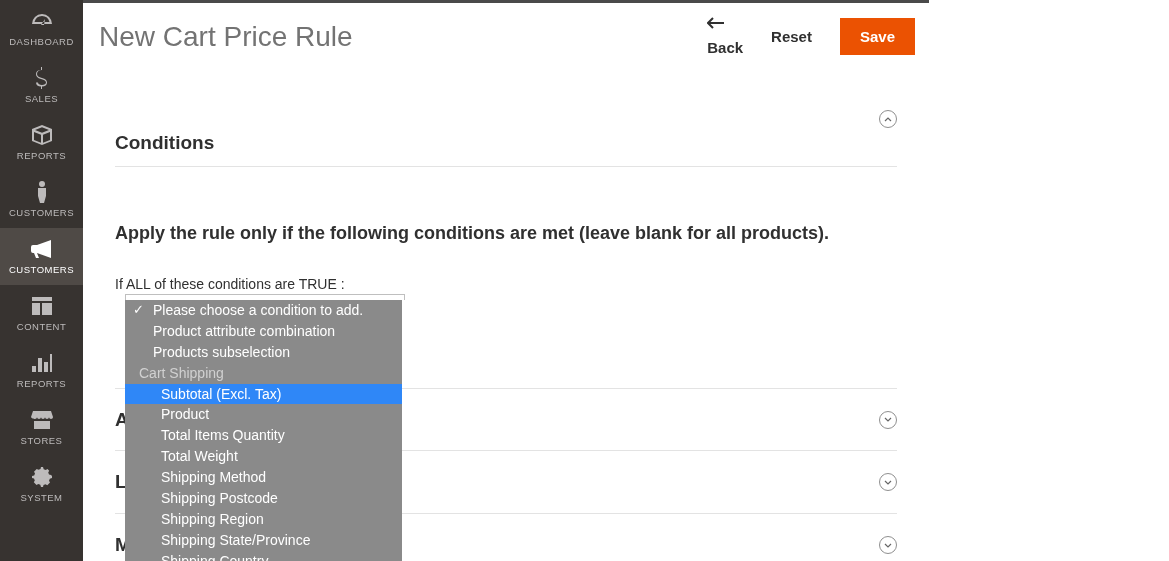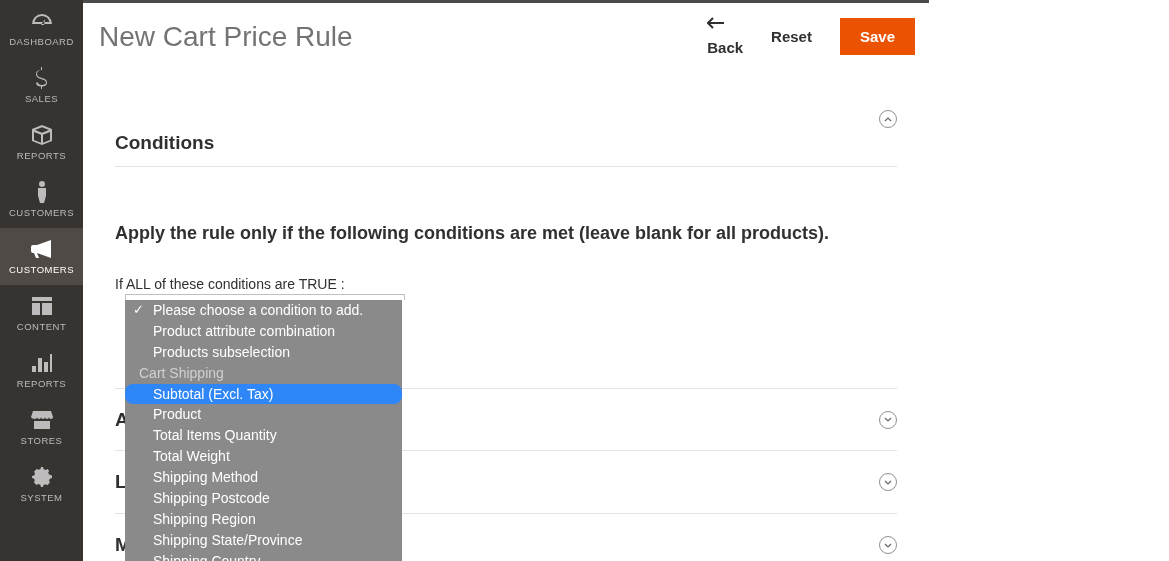--- a/index.html
+++ b/index.html
@@ -147,21 +147,21 @@
       left: 8px;
       font-size: 13px;
     }
     .dd-item.highlighted { background: #2f87f7; }
     .dd-group {
       padding: 1px 8px 1px 14px;
       color: #d1d1d1;
       line-height: 1.35;
       cursor: default;
     }
-    .dd-item.indent { padding-left: 28px; border-radius: 8px; }
+    .dd-item.indent { padding-left: 36px; }
     .dropdown-wrap { position: relative; margin-top: 6px; }
 
     
     .collapsed-row {
       display: flex;
       align-items: center;
       justify-content: space-between;
       border-bottom: 1px solid #e3e3e3;
       height: 63px;
       font-size: 19px;

